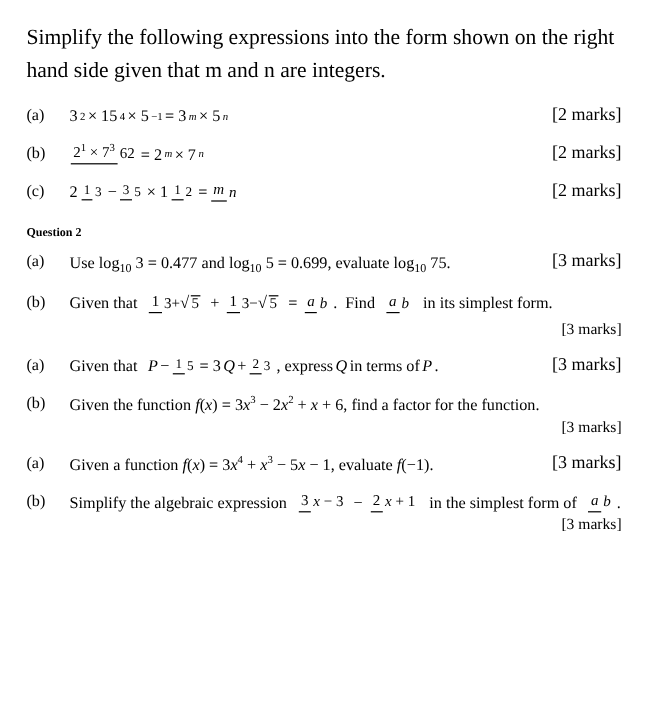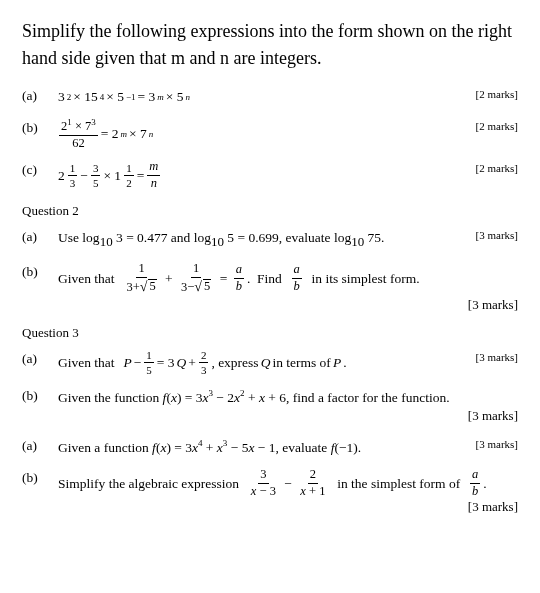--- a/index.html
+++ b/index.html
@@ -38,33 +38,33 @@
     }
     .part-content {
       flex: 1;
       font-size: 13.5px;
       line-height: 1.6;
     }
     .marks {
       position: absolute;
       right: 0;
       top: 2px;
-      font-size: 11px;
+      font-size: 15px;
       white-space: nowrap;
     }
     .section-title {
-      font-weight: normal;
-      font-size: 13px;
+      font-weight: bold;
+      font-size: 10px;
       margin-bottom: 8px;
-      margin-top: 6px;
+      margin-top: 18px;
     }
     
     .frac {
       display: inline-flex;
-      flex-direction: column;
+      flex-direction: row;
       align-items: center;
       vertical-align: middle;
       font-size: 12.5px;
       line-height: 1.1;
       margin: 0 1px;
       justify-content: center;
     }
     .frac .num {
       border-bottom: 1px solid #000;
       padding: 0 2px 1px 2px;
@@ -78,21 +78,21 @@
       display: flex;
       align-items: center;
       flex-wrap: wrap;
       gap: 2px;
     }
     sup {
       font-size: 9px;
       vertical-align: super;
     }
     sub {
-      font-size: 13px;
+      font-size: 10px;
       vertical-align: sub;
     }
     .sqrt {
       display: inline-flex;
       align-items: center;
       font-size: 12.5px;
     }
     .sqrt-sign {
       font-size: 14px;
       margin-right: 1px;
@@ -208,21 +208,20 @@
         </span>
       </div>
       <div class="marks" style="position:absolute;right:0;top:2px;font-size:13px;"></div>
     </div>
     <div style="text-align:right;width:100%;font-size:13px;margin-top:2px;">[3 marks]</div>
   </div>
 
 </div>
 
 <div class="question-block">
-  <div class="section-title">Question 3</div>
 
   <div class="part-row">
     <div class="part-label">(a)</div>
     <div class="part-content">
       <span class="math-line">
         Given that &nbsp;<i>P</i> −
         <span class="frac" style="font-size:11px;">
             <span class="num">1</span>
             <span class="den">5</span>
           </span>

